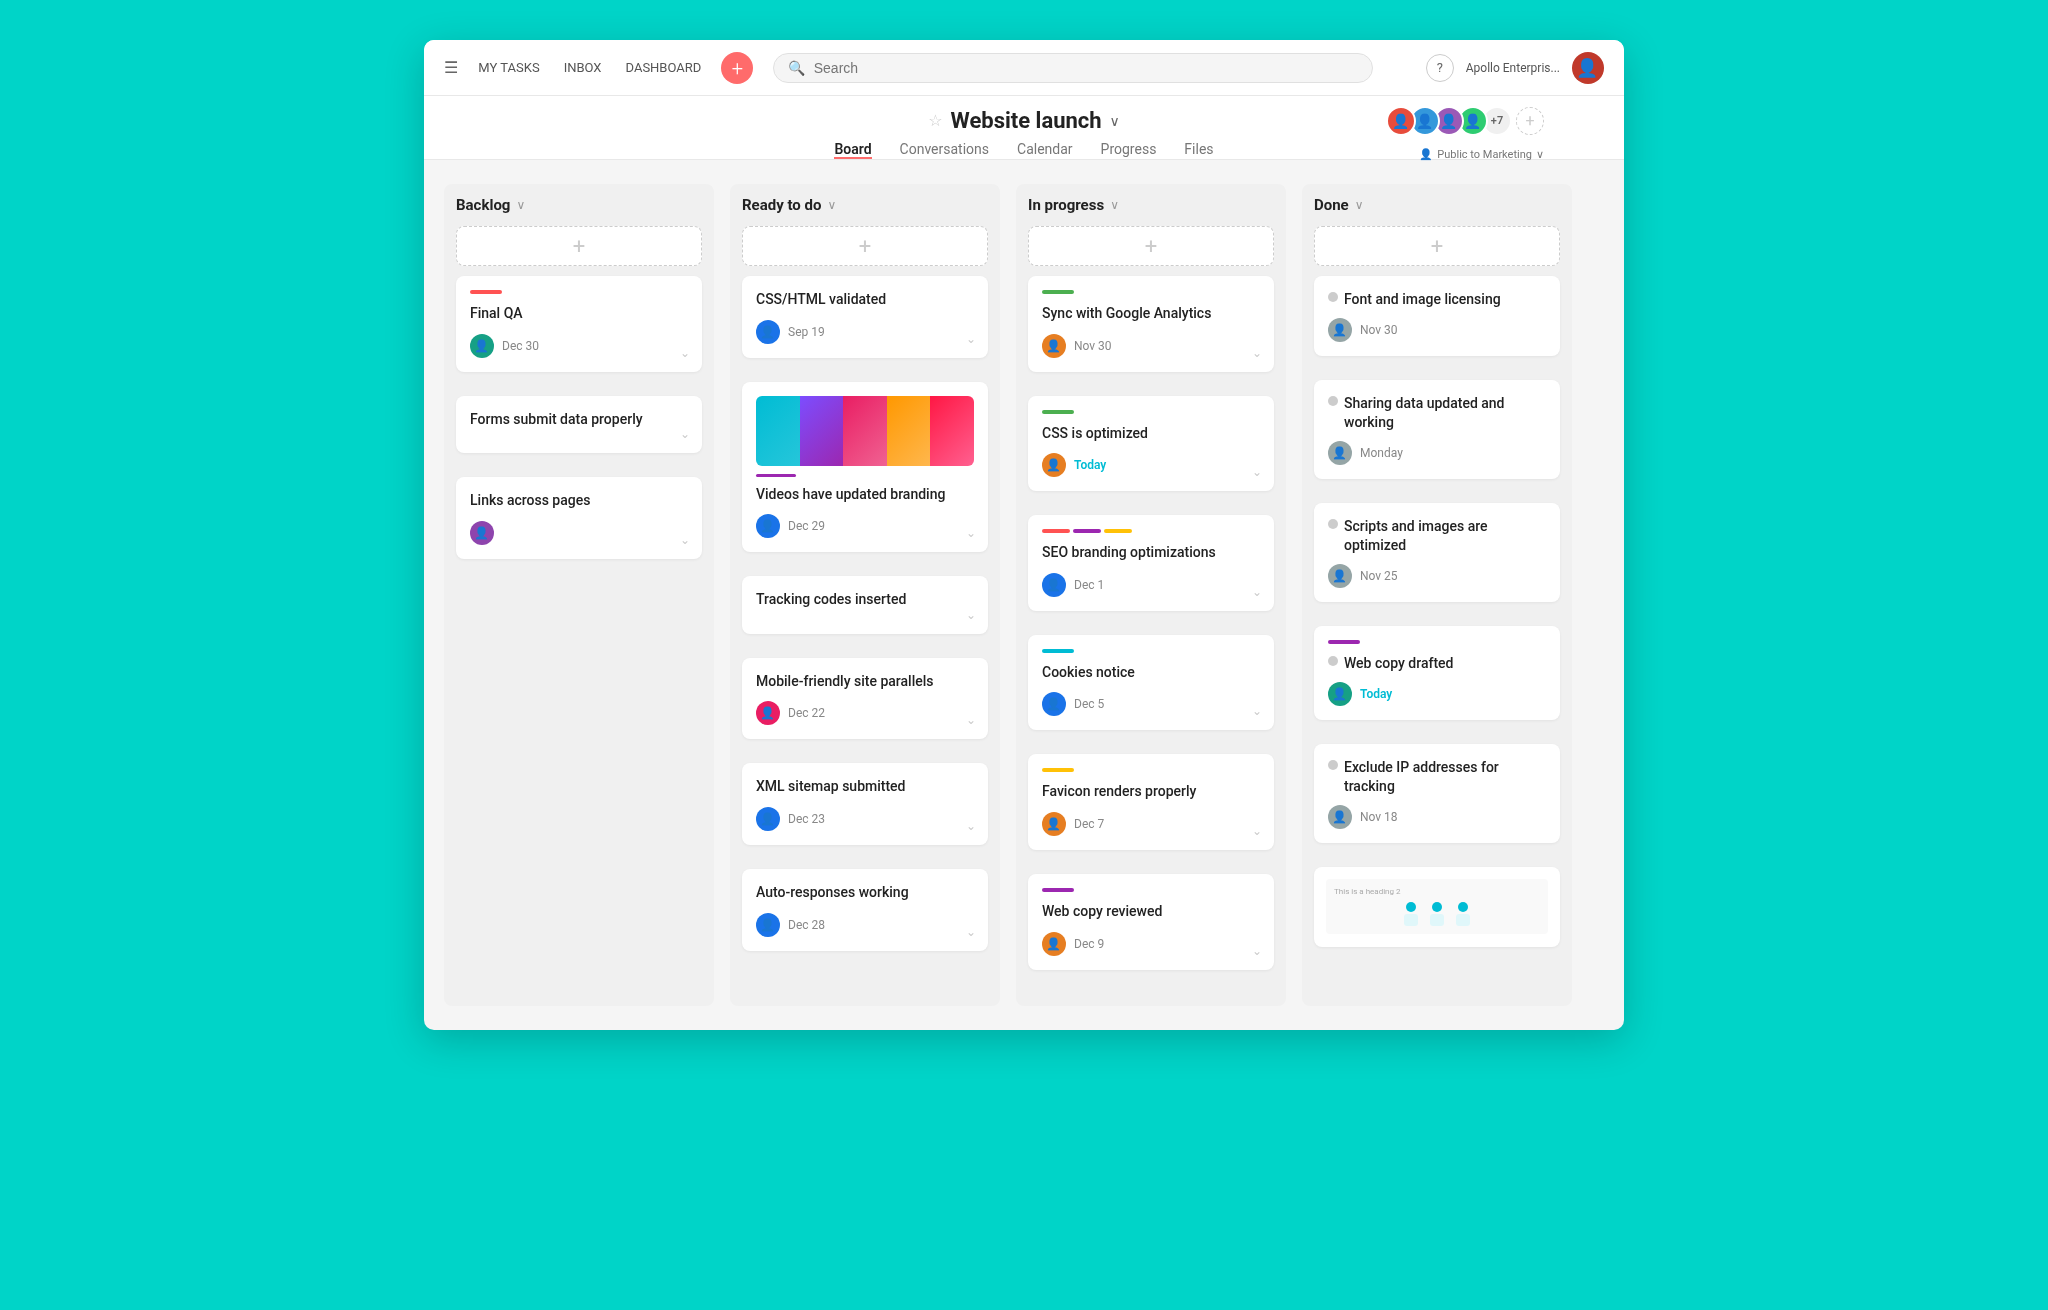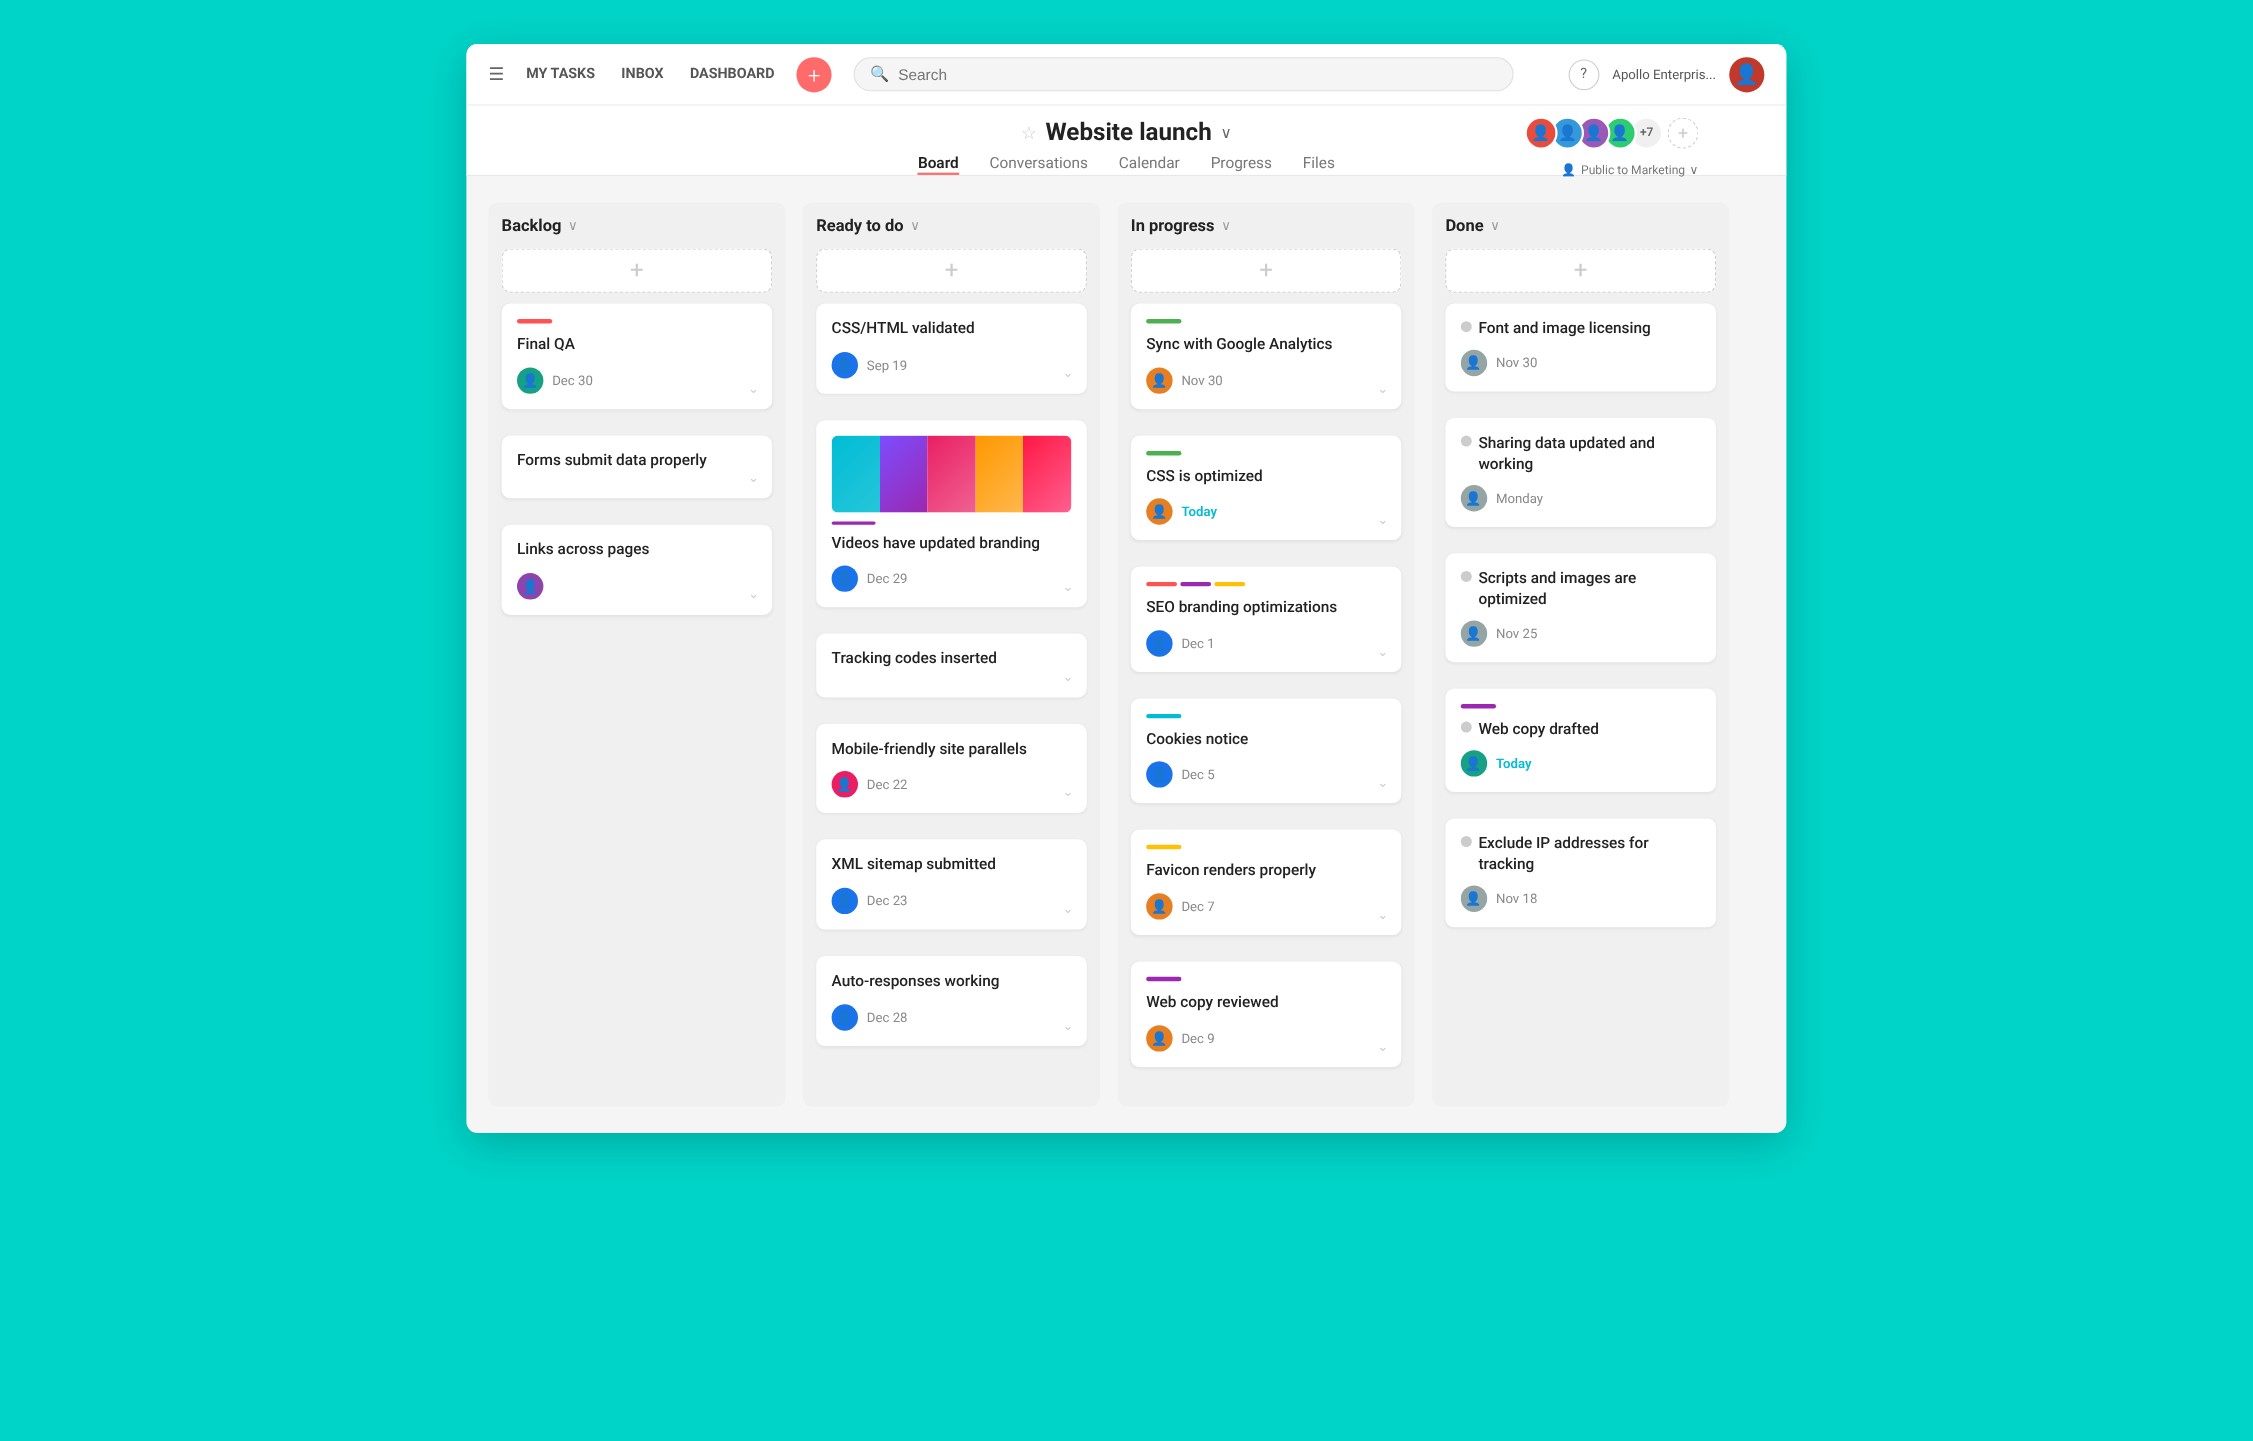--- a/index.html
+++ b/index.html
@@ -27,21 +27,21 @@
       align-items: center;
       padding: 0 20px;
       height: 56px;
       border-bottom: 1px solid #e8e8e8;
       gap: 20px;
     }
     .hamburger-icon { color: #666; font-size: 16px; cursor: pointer; }
     .nav-links { display: flex; gap: 24px; }
     .nav-link {
       font-size: 13px;
-      font-weight: 700;
+      font-weight: 400;
       color: #555;
       cursor: pointer;
       text-decoration: none;
       text-align: right;
     }
     .add-button {
       width: 32px; height: 32px;
       background: #FF6B6B;
       border-radius: 50%;
       display: flex; align-items: center; justify-content: center;
@@ -588,16 +588,35 @@
         <div class="card-title-with-icon">
           <div class="status-dot" style="background:#ccc; margin-top:2px;"></div>
           <span class="card-title" style="margin-bottom:8px;">Exclude IP addresses for tracking</span>
         </div>
         <div class="card-footer">
           <div class="card-avatar av-gray" style="font-size:12px;">👤</div>
           <span class="card-date">Nov 18</span>
         </div>
       </div>
 
+      <div class="mini-preview">
+        <div class="mini-preview-inner">
+          <div style="font-size:8px; color:#aaa; margin-bottom:6px;">This is a heading 2</div>
+          <div class="mini-figures">
+            <div class="mini-figure">
+              <div class="mini-head" style="background:#00bcd4;"></div>
+              <div class="mini-body" style="background:#e0f7fa;"></div>
+            </div>
+            <div class="mini-figure">
+              <div class="mini-head" style="background:#00bcd4;"></div>
+              <div class="mini-body" style="background:#e0f7fa;"></div>
+            </div>
+            <div class="mini-figure">
+              <div class="mini-head" style="background:#00bcd4;"></div>
+              <div class="mini-body" style="background:#e0f7fa;"></div>
+            </div>
+          </div>
+        </div>
+      </div>
     </div>
 
   </div>
 </div>
 
 </body></html>

